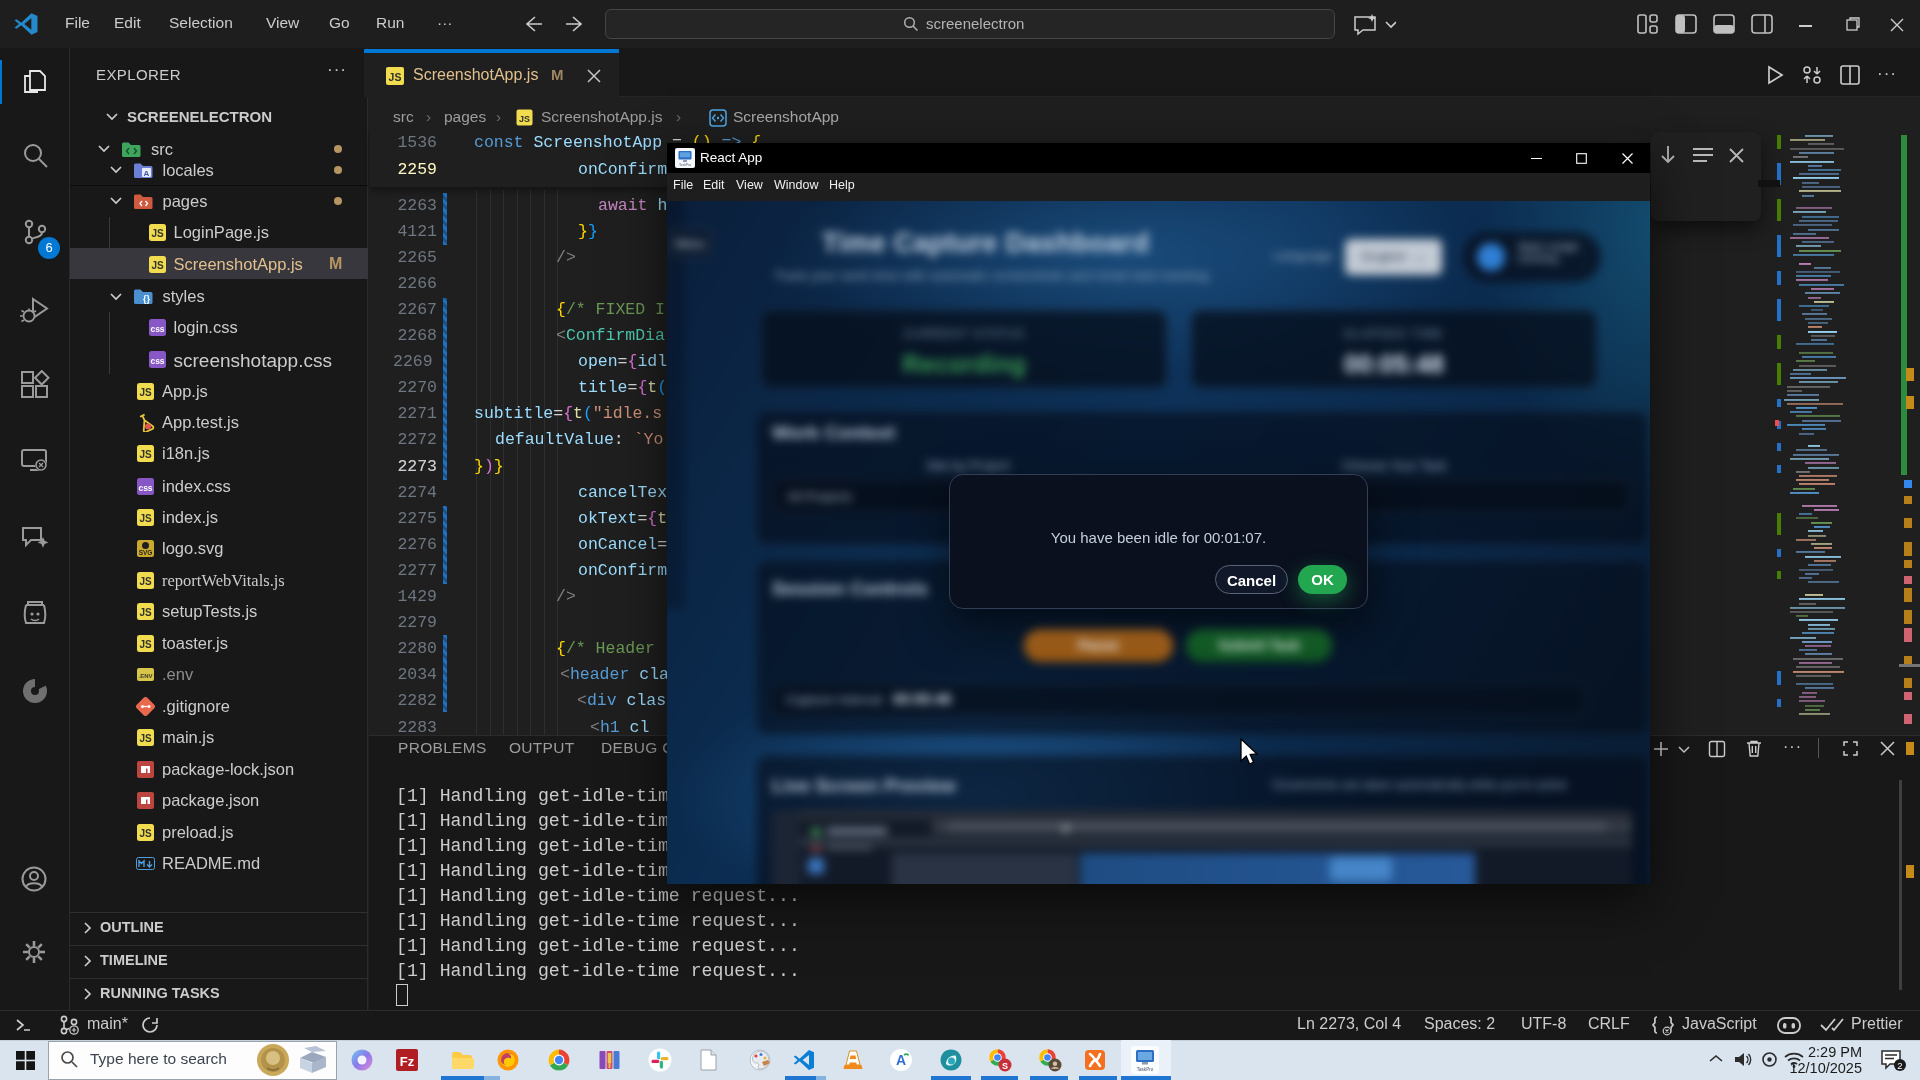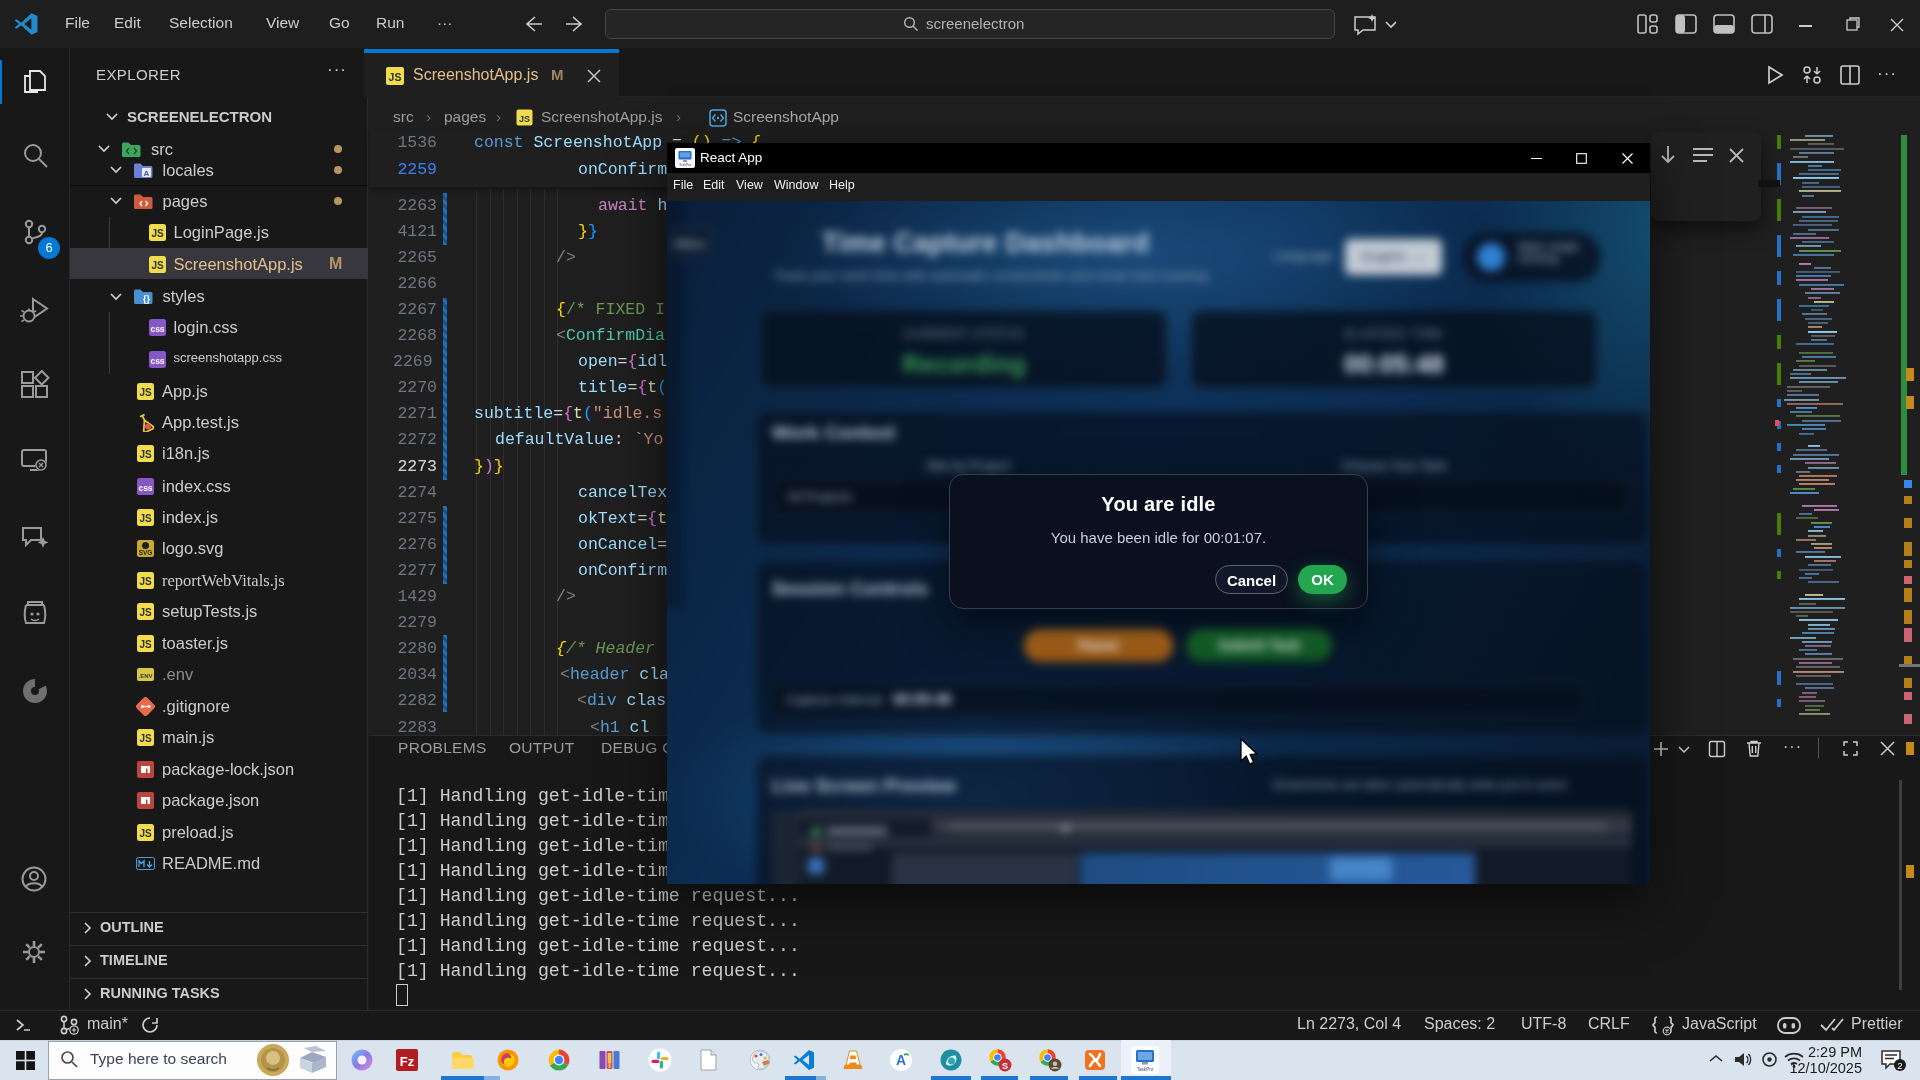--- a/index.html
+++ b/index.html
@@ -176,21 +176,21 @@
 <div class="abs" style="left:92.5px;top:239.3px;font-size:16.5px;color:#cccccc;">styles</div>
       <svg class="abs" style="left:77.5px;top:270.4px" width="19" height="19" viewBox="0 0 19 19">
         <rect x="1" y="1" width="17" height="17" rx="2.5" fill="#8657c5"></rect>
         <text x="9.5" y="13.5" font-family="Liberation Sans" font-weight="bold" font-size="8.5" fill="#fff" text-anchor="middle">css</text>
       </svg>
 <div class="abs" style="left:103.5px;top:270.4px;font-size:16.5px;color:#cccccc;">login.css</div>
       <svg class="abs" style="left:77.5px;top:301.5px" width="19" height="19" viewBox="0 0 19 19">
         <rect x="1" y="1" width="17" height="17" rx="2.5" fill="#8657c5"></rect>
         <text x="9.5" y="13.5" font-family="Liberation Sans" font-weight="bold" font-size="8.5" fill="#fff" text-anchor="middle">css</text>
       </svg>
-<div class="abs" style="left:103.5px;top:301.5px;font-size:13px;color:#cccccc;">screenshotapp.css</div>
+<div class="abs" style="left:103.5px;top:301.5px;font-size:19px;color:#cccccc;">screenshotapp.css</div>
       <svg class="abs" style="left:66.0px;top:333.9px" width="19" height="19" viewBox="0 0 19 19">
         <rect x="1" y="1" width="17" height="17" rx="2.5" fill="#f0dc4e"></rect>
         <text x="9.5" y="14" font-family="Liberation Sans" font-weight="bold" font-size="10" fill="#32322c" text-anchor="middle">JS</text>
       </svg>
 <div class="abs" style="left:92.0px;top:333.9px;font-size:16.5px;color:#cccccc;">App.js</div>
       <svg class="abs" style="left:66.0px;top:365.0px" width="19" height="19" viewBox="0 0 19 19">
         <path d="M7 2 h5 M9.5 2 v5 l5 9 a1.5 1.5 0 0 1 -1.3 2.2 h-7.4 a1.5 1.5 0 0 1 -1.3 -2.2 l5 -9" stroke="#e8c33c" stroke-width="1.8" fill="none" transform="rotate(-25 9.5 9.5)"></path>
         <circle cx="12" cy="13.5" r="3" fill="#e2574c"></circle>
       </svg>
 <div class="abs" style="left:92.0px;top:365.0px;font-size:16.5px;color:#cccccc;">App.test.js</div>
@@ -365,37 +365,37 @@
       <div class="abs mono" style="left:393px;top:508.70000000000005px;width:44px;font-size:16.5px;color:#6e7681;text-align:right;">2275</div>
       <div class="abs mono" style="left:578px;top:508.70000000000005px;font-size:16.5px;white-space:pre;"><span style="color:#9cdcfe">okText</span><span style="color:#d4d4d4">=</span><span style="color:#da70d6">{</span><span style="color:#dcdcaa">t</span></div>
       <div class="abs mono" style="left:393px;top:534.8px;width:44px;font-size:16.5px;color:#6e7681;text-align:right;">2276</div>
       <div class="abs mono" style="left:578px;top:534.8px;font-size:16.5px;white-space:pre;"><span style="color:#9cdcfe">onCancel</span><span style="color:#d4d4d4">=</span></div>
       <div class="abs mono" style="left:393px;top:560.9000000000001px;width:44px;font-size:16.5px;color:#6e7681;text-align:right;">2277</div>
       <div class="abs mono" style="left:578px;top:560.9000000000001px;font-size:16.5px;white-space:pre;"><span style="color:#9cdcfe">onConfirm</span></div>
       <div class="abs mono" style="left:393px;top:587.0px;width:44px;font-size:16.5px;color:#6e7681;text-align:right;">1429</div>
       <div class="abs mono" style="left:556px;top:587.0px;font-size:16.5px;white-space:pre;"><span style="color:#808080">/&gt;</span></div>
       <div class="abs mono" style="left:393px;top:613.1px;width:44px;font-size:16.5px;color:#6e7681;text-align:right;">2279</div>
       <div class="abs mono" style="left:393px;top:639.2px;width:44px;font-size:16.5px;color:#6e7681;text-align:right;">2280</div>
-      <div class="abs mono" style="left:556px;top:639.2px;font-size:16.5px;white-space:pre;font-style:italic;"><span style="color:#ffd700">{</span><span style="color:#6a9955">/*&nbsp;Header</span></div>
+      <div class="abs mono" style="left:556px;top:639.2px;font-size:16.5px;white-space:pre;"><span style="color:#ffd700">{</span><span style="color:#6a9955">/*&nbsp;Header</span></div>
       <div class="abs mono" style="left:393px;top:665.3px;width:44px;font-size:16.5px;color:#6e7681;text-align:right;">2034</div>
       <div class="abs mono" style="left:560px;top:665.3px;font-size:16.5px;white-space:pre;"><span style="color:#808080">&lt;</span><span style="color:#569cd6">header</span><span style="color:#9cdcfe">&nbsp;cla</span></div>
       <div class="abs mono" style="left:393px;top:691.4000000000001px;width:44px;font-size:16.5px;color:#6e7681;text-align:right;">2282</div>
       <div class="abs mono" style="left:577px;top:691.4000000000001px;font-size:16.5px;white-space:pre;"><span style="color:#808080">&lt;</span><span style="color:#569cd6">div</span><span style="color:#9cdcfe">&nbsp;clas</span></div>
       <div class="abs mono" style="left:393px;top:717.5px;width:44px;font-size:16.5px;color:#6e7681;text-align:right;">2283</div>
       <div class="abs mono" style="left:590px;top:717.5px;font-size:16.5px;white-space:pre;"><span style="color:#808080">&lt;</span><span style="color:#569cd6">h1</span><span style="color:#9cdcfe">&nbsp;cl</span></div>
     </div>
 <div class="abs mono" style="left:393px;top:456.5px;width:44px;font-size:16.5px;color:#cccccc;text-align:right;">2273</div>
 <div class="abs" style="left:443px;top:193px;width:4px;height:52px;background:repeating-linear-gradient(45deg,#2070c2 0 3px,#17548f 3px 6px);"></div>
 <div class="abs" style="left:443px;top:298px;width:4px;height:182px;background:repeating-linear-gradient(45deg,#2070c2 0 3px,#17548f 3px 6px);"></div>
 <div class="abs" style="left:443px;top:506px;width:4px;height:78px;background:repeating-linear-gradient(45deg,#2070c2 0 3px,#17548f 3px 6px);"></div>
 <div class="abs" style="left:443px;top:635px;width:4px;height:77px;background:repeating-linear-gradient(45deg,#2070c2 0 3px,#17548f 3px 6px);"></div>
 <div class="abs" style="left:370px;top:130px;width:1285px;height:57px;background:#1f1f1f;box-shadow:0 4px 6px rgba(0,0,0,.35);"></div>
 <div class="abs mono" style="left:393px;top:133px;width:44px;font-size:16.5px;color:#6e7681;text-align:right;">1536</div>
 <div class="abs mono" style="left:474px;top:133px;font-size:16.5px;white-space:pre;"><span style="color:#569cd6">const</span><span style="color:#9cdcfe">&nbsp;ScreenshotApp&nbsp;</span><span style="color:#d4d4d4">=</span><span style="color:#d4d4d4">&nbsp;</span><span style="color:#ffd700">()</span><span style="color:#d4d4d4">&nbsp;</span><span style="color:#569cd6">=&gt;</span><span style="color:#d4d4d4">&nbsp;</span><span style="color:#ffd700">{</span></div>
-<div class="abs mono" style="left:393px;top:159.5px;width:44px;font-size:16.5px;color:#3b82f6;text-align:right;">2259</div>
+<div class="abs mono" style="left:393px;top:159.5px;width:44px;font-size:16.5px;color:#fef9c3;text-align:right;">2259</div>
 <div class="abs mono" style="left:578px;top:159.5px;font-size:16.5px;white-space:pre;"><span style="color:#9cdcfe">onConfirm</span></div>
 <svg class="abs" style="left:1775px;top:135px;" width="123" height="581" viewBox="0 0 123 581">
       <rect x="30" y="0" width="28" height="1.9" fill="#9cdcfe" opacity="0.61"></rect>
       <rect x="15" y="4" width="35" height="1.9" fill="#dcdcaa" opacity="0.66"></rect>
       <rect x="33" y="8" width="26" height="1.9" fill="#808080" opacity="0.64"></rect>
       <rect x="15" y="13" width="54" height="1.9" fill="#808080" opacity="0.61"></rect>
       <rect x="24" y="17" width="35" height="1.9" fill="#79a8d8" opacity="0.69"></rect>
       <rect x="18" y="21" width="15" height="1.9" fill="#808080" opacity="0.88"></rect>
       <rect x="15" y="26" width="44" height="1.9" fill="#9cdcfe" opacity="0.82"></rect>
       <rect x="33" y="30" width="14" height="1.9" fill="#5a7fa8" opacity="0.92"></rect>
@@ -713,21 +713,20 @@
             <div class="abs" style="left:55px;top:18px;width:60px;height:6px;background:#7c8796;"></div>
             <div class="abs" style="left:55px;top:33px;width:45px;height:6px;background:#626c7a;"></div>
             <div class="abs" style="left:28px;top:28px;width:832px;height:8px;background:#2e3642;"></div>
             <div class="abs" style="left:308px;top:43px;width:395px;height:40px;background:linear-gradient(90deg,#1e4c82,#27599a);"></div>
             <div class="abs" style="left:292px;top:16px;width:0;height:0;border-left:5px solid #fff;border-bottom:8px solid transparent;"></div>
             <div class="abs" style="left:558px;top:47px;width:62px;height:24px;background:#4585c8;border-radius:4px;"></div>
             <div class="abs" style="left:120px;top:43px;width:185px;height:40px;background:#2a3343;"></div>
           </div>
         </div>
         <div class="abs" style="left:282px;top:273px;width:419px;height:135px;background:#0a101e;border:1px solid #333e57;border-radius:14px;box-shadow:0 18px 45px rgba(0,0,0,.55);"></div>
-        <div class="abs" style="left:282px;top:292px;width:419px;font-size:20px;font-weight:bold;color:#ffffff;text-align:center;letter-spacing:.2px;">You are idle</div>
         <div class="abs" style="left:282px;top:328px;width:419px;font-size:15px;color:#c6cfdc;text-align:center;">You have been idle for 00:01:07.</div>
         <div class="abs" style="left:548px;top:364px;width:73px;height:29px;background:#10182a;border:1.5px solid #5a6375;border-radius:15px;color:#fff;font-size:15px;font-weight:bold;text-align:center;line-height:29px;">Cancel</div>
         <div class="abs" style="left:631px;top:364px;width:49px;height:29px;background:#22a750;border-radius:15px;box-shadow:0 6px 20px rgba(34,197,94,.4);color:#fff;font-size:15px;font-weight:bold;text-align:center;line-height:29px;">OK</div>
       </div>
     </div>
 <svg class="abs" style="left:1240px;top:738px;" width="22" height="30" viewBox="0 0 22 30">
       <path d="M1 1 L1 23 L6.2 18.2 L9.6 26 L13.6 24.2 L10.2 16.6 L17 16 Z" fill="#fff" stroke="#000" stroke-width="1.3"></path>
     </svg>
 <div class="abs" style="left:0;top:1040px;width:1920px;height:40px;background:#d9e4ef;border-top:1px solid #c6d1dc;"></div>
 <svg class="abs" style="left:16px;top:1051px;" width="19" height="19" viewBox="0 0 19 19">

